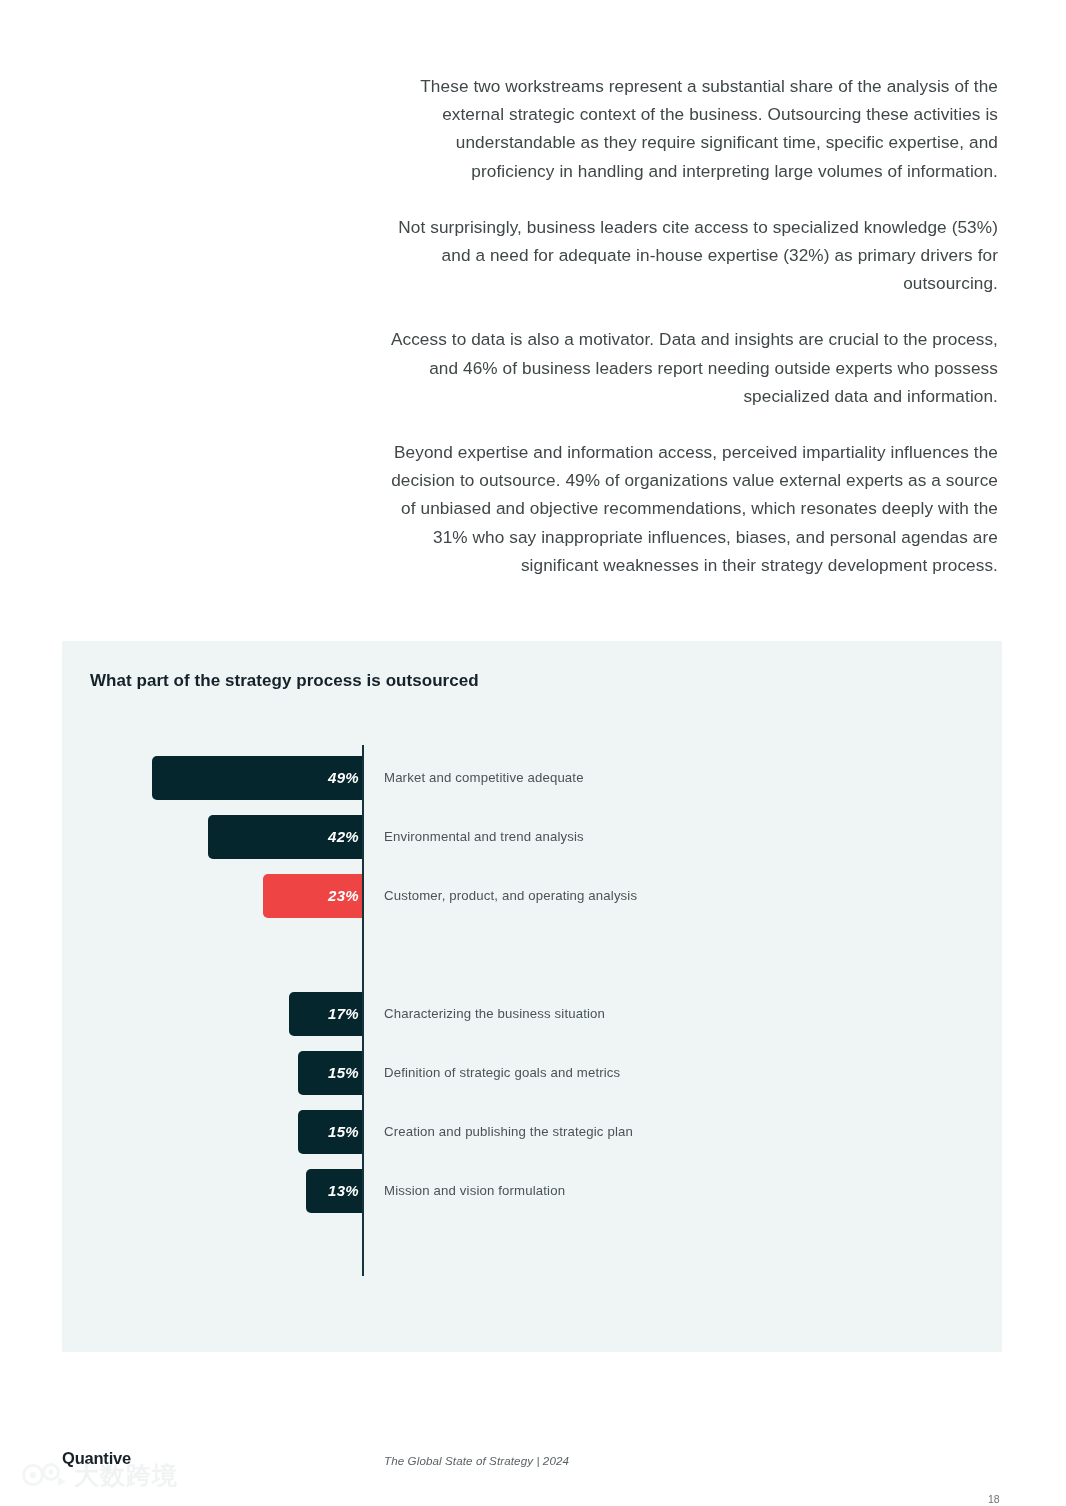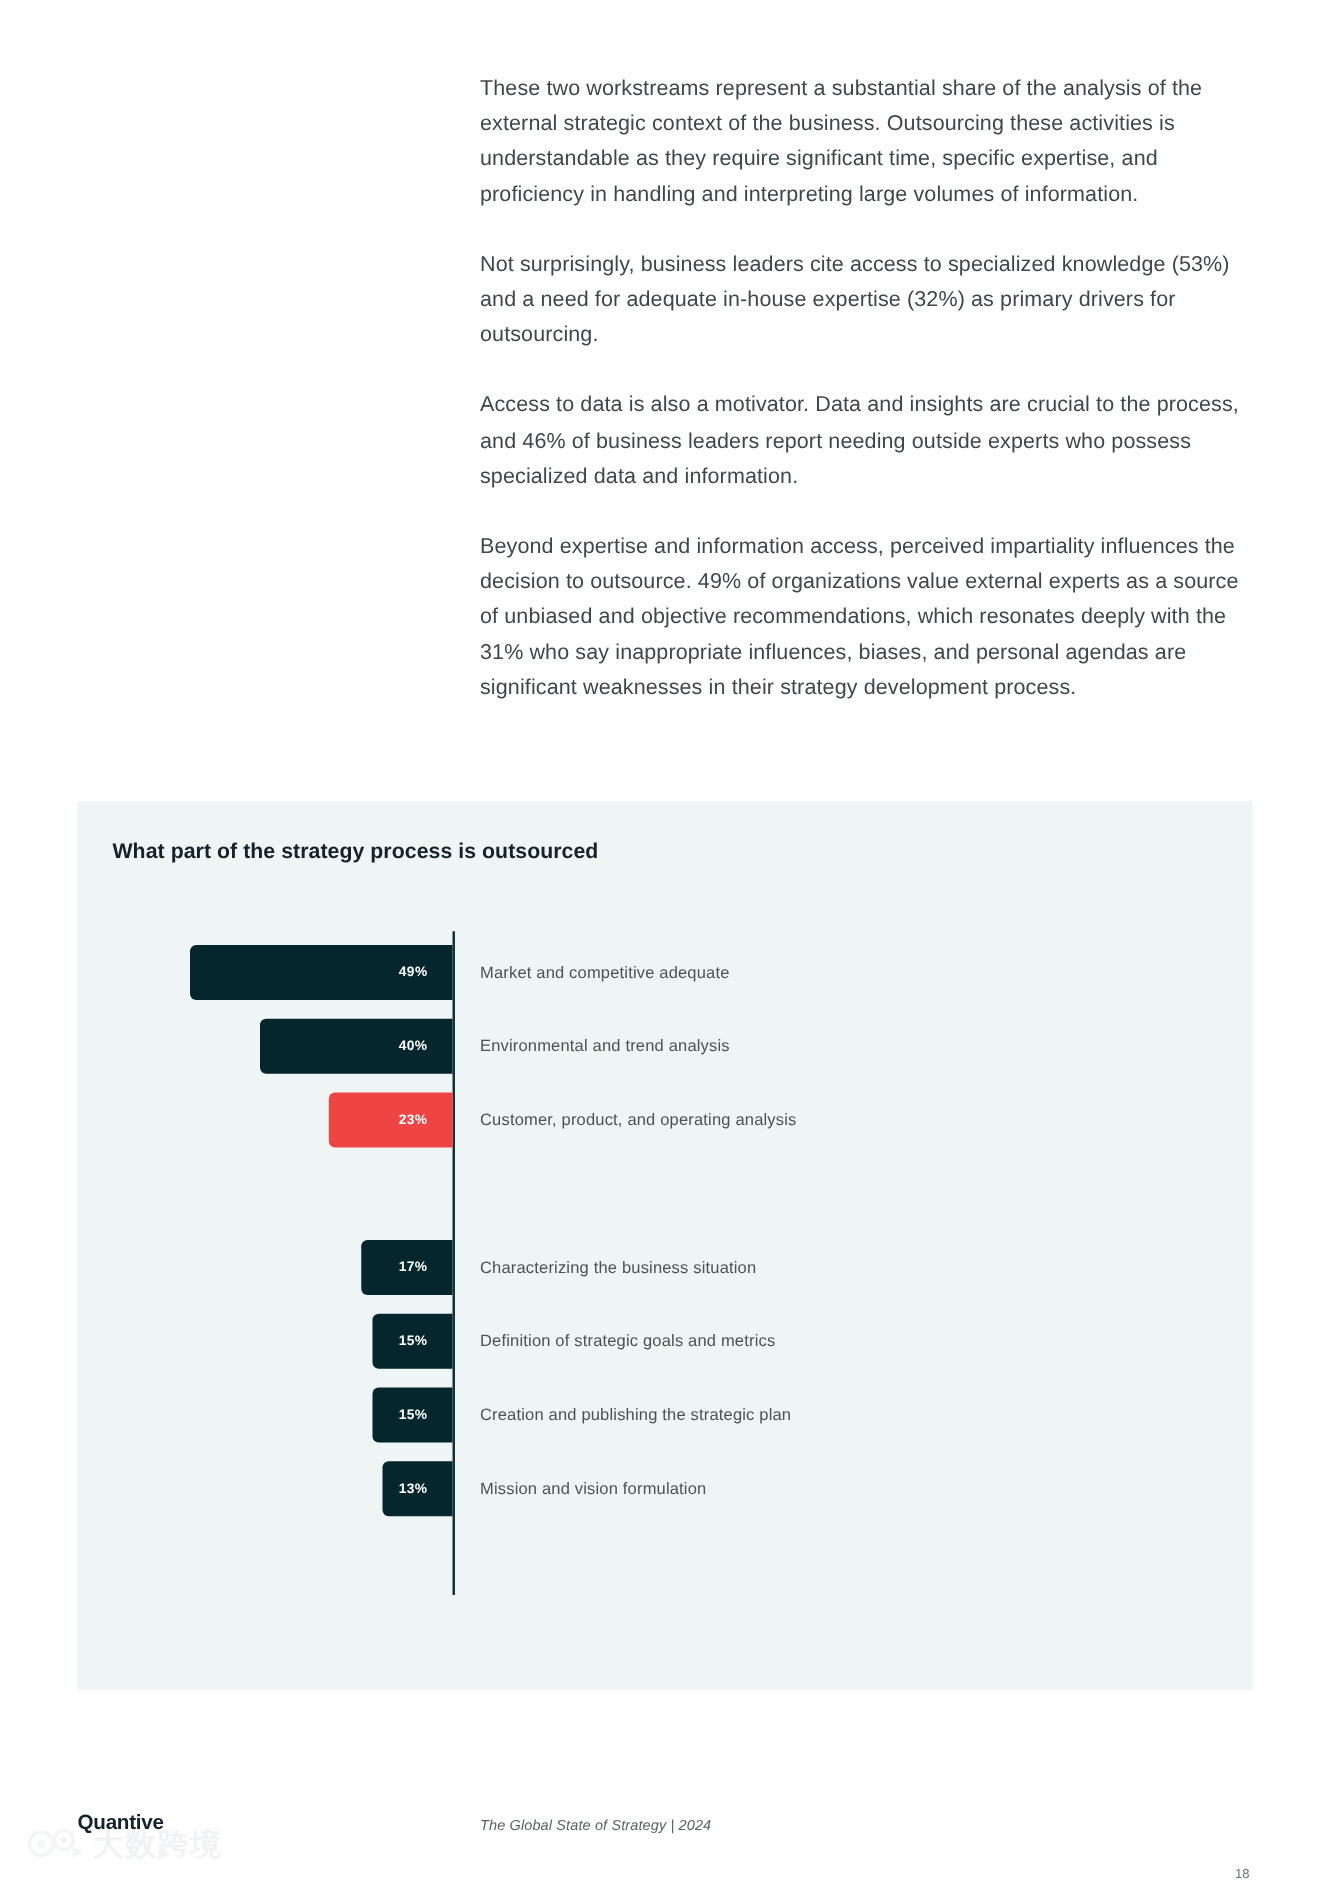--- a/index.html
+++ b/index.html
@@ -13,22 +13,23 @@
     position: relative;
     font-family: "Liberation Sans", sans-serif;
     -webkit-font-smoothing: antialiased;
     overflow: hidden;
   }
 
   
   .prose {
     position: absolute;
     left: 384px;
-    top: 56px;
+    top: 72px;
     width: 614px;
+    text-align: right;
   }
   .prose p {
     margin: 0 0 28px 0;
     font-size: 17.2px;
     line-height: 28.2px;
     color: #3f4748;
     letter-spacing: 0.1px;
   }
   .prose p:last-child { margin-bottom: 0; }
 
@@ -77,28 +78,29 @@
   .bar {
     position: absolute;
     top: 0;
     height: 44px;
     background: #05262d;
     border-radius: 5px 0 0 5px;
     box-sizing: border-box;
   }
   .bar-value {
     position: absolute;
-    right: 20px;
+    right: 3px;
     top: 0;
     height: 44px;
     line-height: 44px;
-    font-size: 11px;
+    font-size: 15px;
     font-weight: bold;
     color: #ffffff;
     letter-spacing: 0.3px;
+    font-style: italic;
   }
   .bar-label {
     position: absolute;
     left: 322px;
     top: 0;
     height: 44px;
     line-height: 44px;
     font-size: 13.2px;
     color: #4a5356;
     letter-spacing: 0.15px;
@@ -169,21 +171,21 @@
   <div class="plot" id="plot">
     <div class="axis-line"></div>
   <div class="bar-row" style="top: 115px;">
         <div class="bar" style="left: 90px; width: 210px; background: rgb(5, 38, 45);">
           <span class="bar-value">49%</span>
         </div>
         <div class="bar-label">Market and competitive adequate</div>
       </div>
       <div class="bar-row" style="top: 174px;">
         <div class="bar" style="left: 145.714px; width: 154.286px; background: rgb(5, 38, 45);">
-          <span class="bar-value">40%</span>
+          <span class="bar-value">42%</span>
         </div>
         <div class="bar-label">Environmental and trend analysis</div>
       </div>
       <div class="bar-row" style="top: 233px;">
         <div class="bar" style="left: 201.429px; width: 98.5714px; background: #ef4444;">
           <span class="bar-value">23%</span>
         </div>
         <div class="bar-label">Customer, product, and operating analysis</div>
       </div>
       <div class="bar-row" style="top: 351px;">

